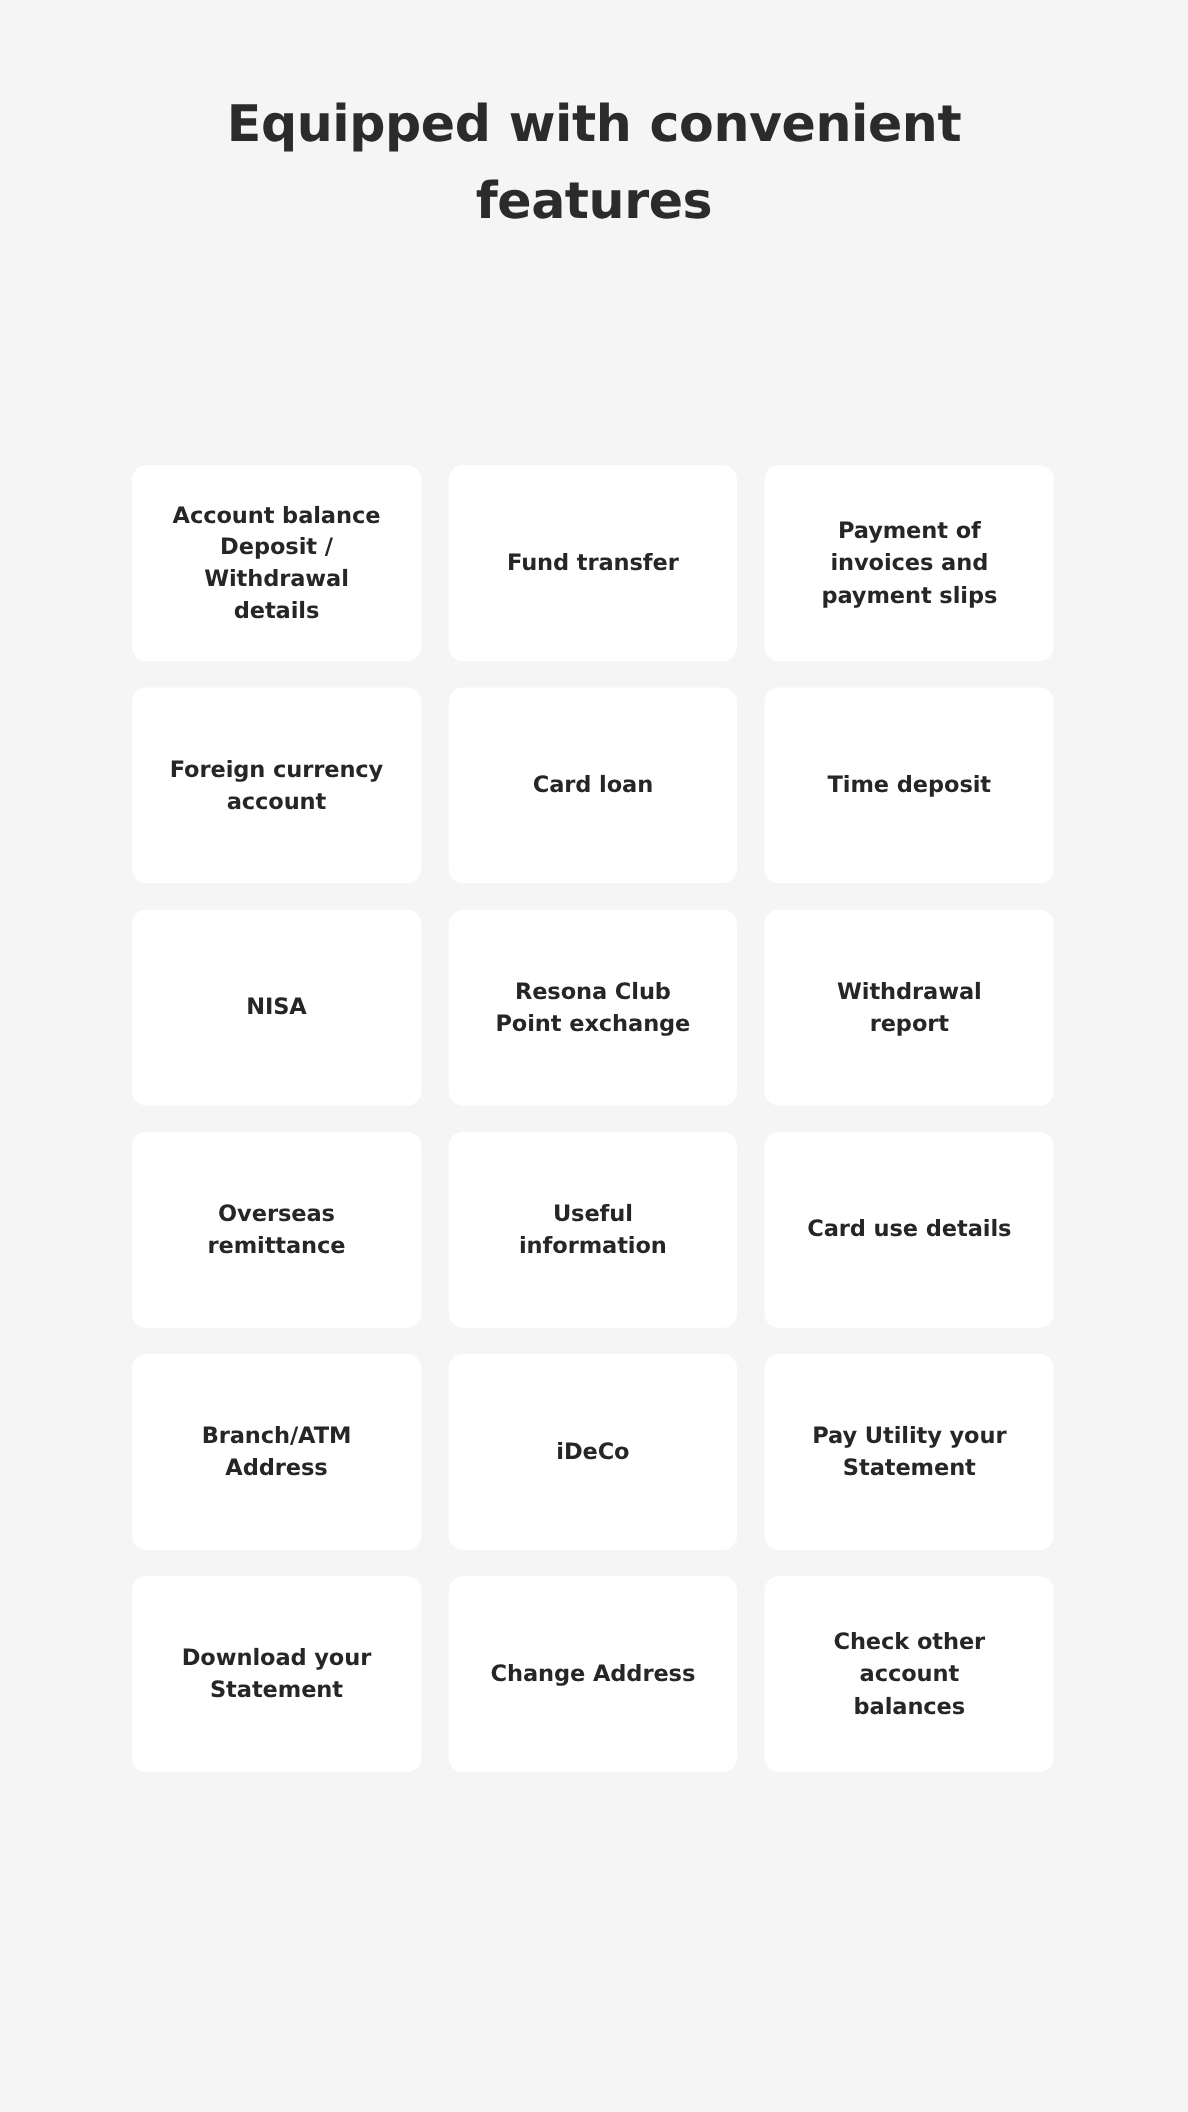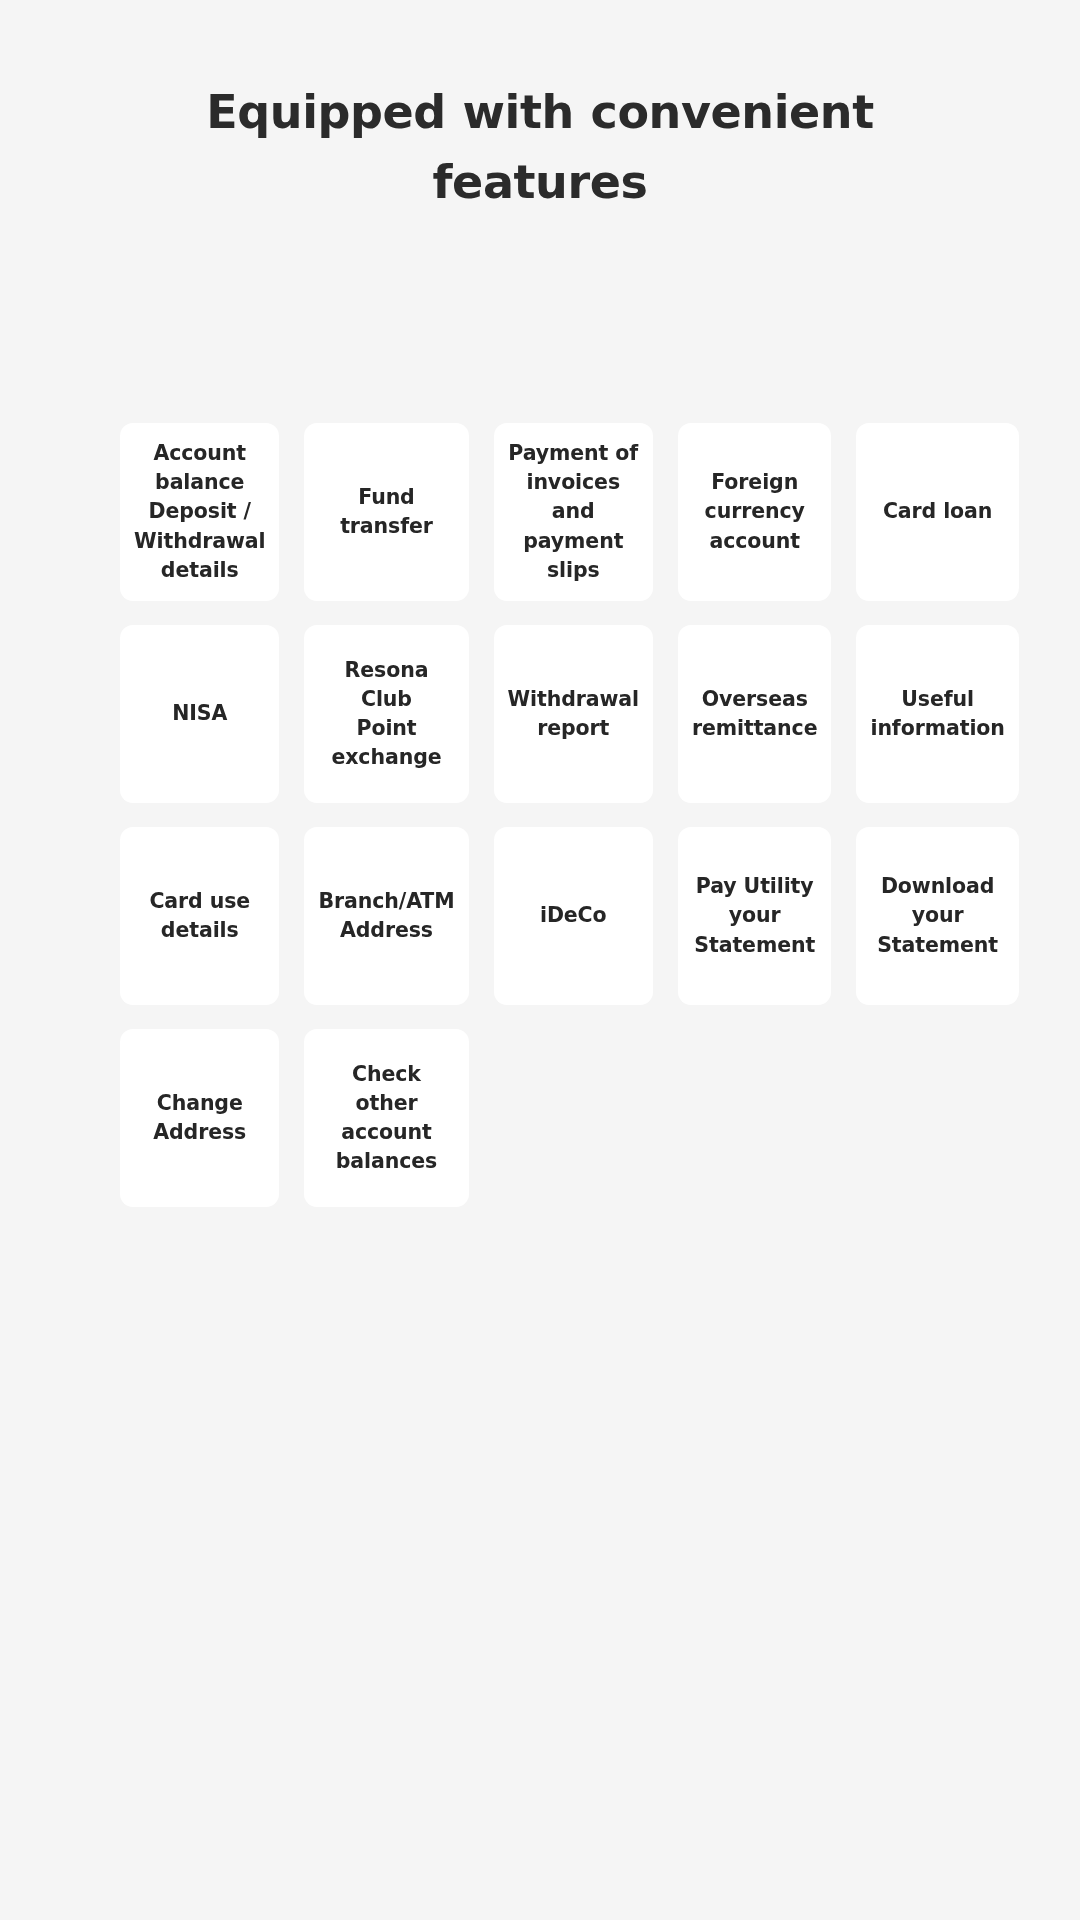--- a/index.html
+++ b/index.html
@@ -42,21 +42,21 @@
     word-spacing: 1px;
   }
 
   
   .grid {
     position: absolute;
     top: 423px;
     left: 120px;
     width: 838px;
     display: grid;
-    grid-template-columns: repeat(5, 1fr);
+    grid-template-columns: repeat(3, 1fr);
     column-gap: 25px;
     row-gap: 24px;
   }
 
   .card {
     height: 178px;
     background: #ffffff;
     border-radius: 13px;
     display: flex;
     align-items: center;
@@ -100,20 +100,23 @@
 payment slips</span>
       </div>
       <div class="card">
         <span class="card-label">Foreign currency
 account</span>
       </div>
       <div class="card">
         <span class="card-label">Card loan</span>
       </div>
       <div class="card">
+        <span class="card-label">Time deposit</span>
+      </div>
+      <div class="card">
         <span class="card-label">NISA</span>
       </div>
       <div class="card">
         <span class="card-label">Resona Club
 Point exchange</span>
       </div>
       <div class="card">
         <span class="card-label">Withdrawal
 report</span>
       </div>

